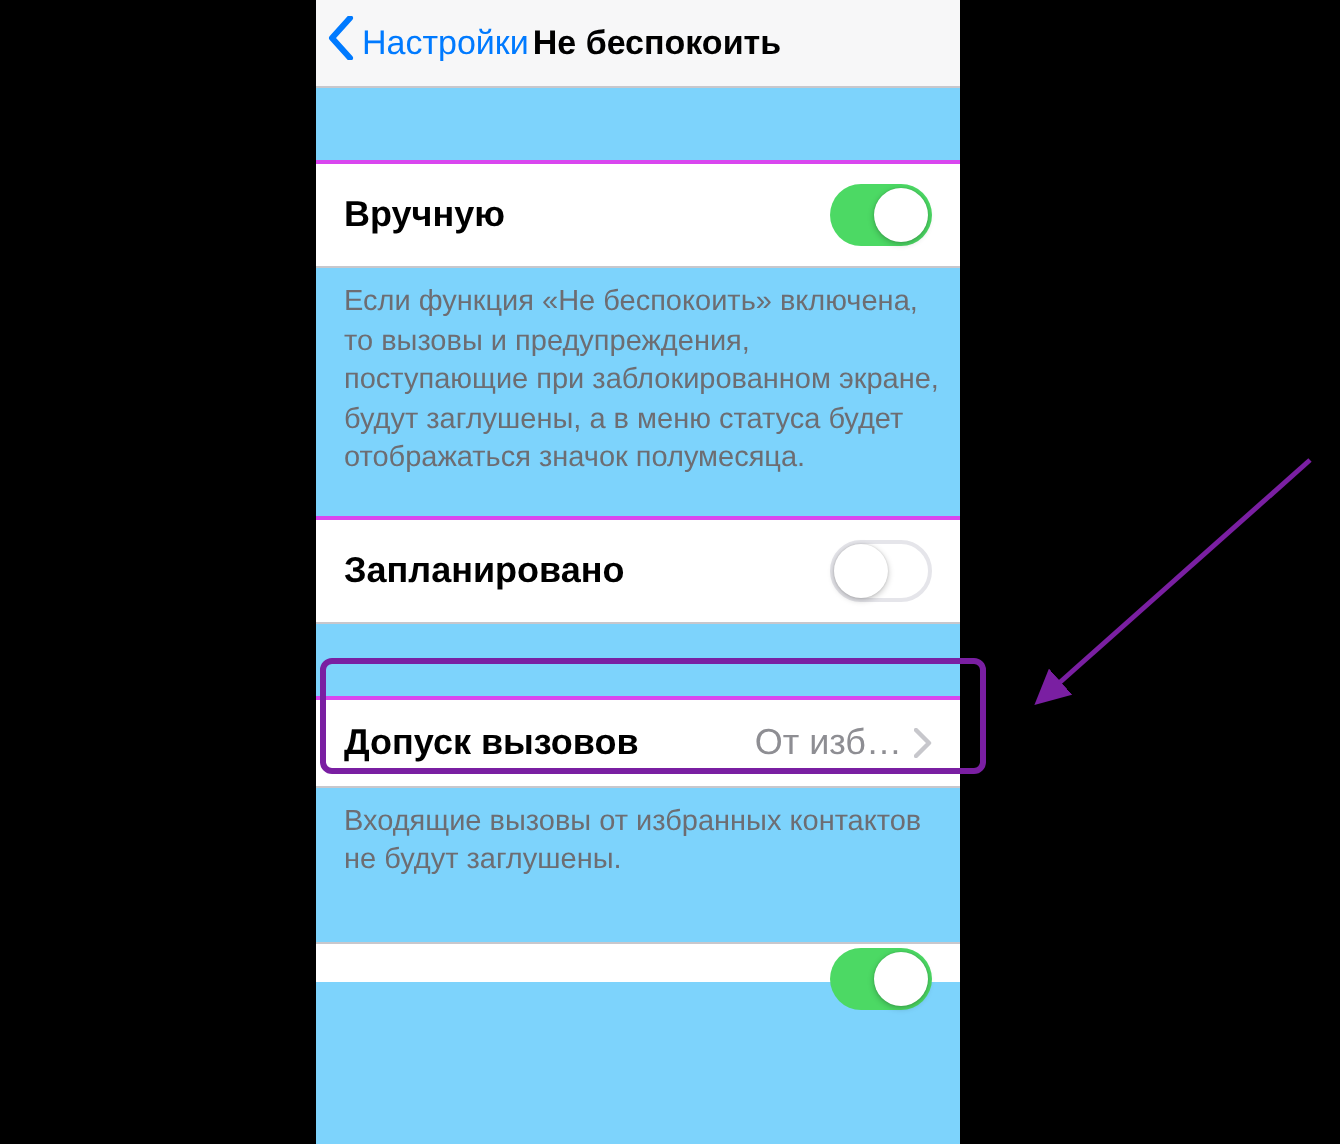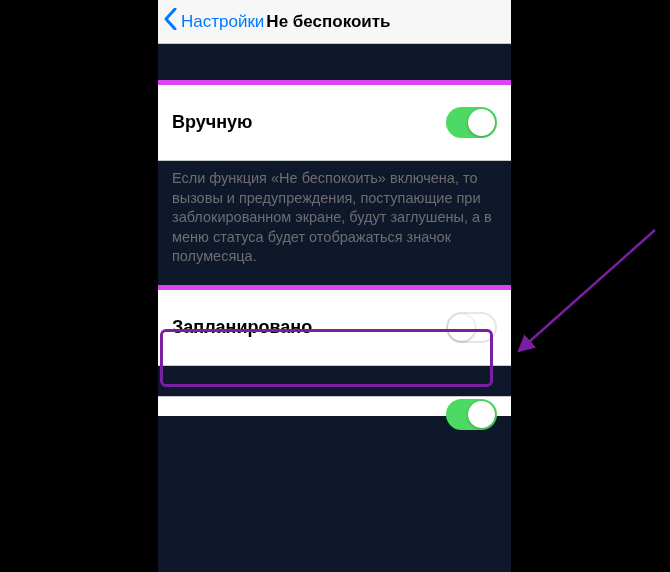--- a/index.html
+++ b/index.html
@@ -6,23 +6,23 @@
   html, body { width: 670px; height: 572px; overflow: hidden; }
   body {
     background: #000;
     font-family: -apple-system, "Helvetica Neue", Helvetica, Arial, sans-serif;
     position: relative;
   }
   .phone {
     position: absolute;
     left: 158px;
     top: 0;
-    width: 353px;
+    width: 322px;
     height: 572px;
-    background: #0f172a;
+    background: #7dd3fc;
     overflow: hidden;
   }
   
   .navbar {
     height: 44px;
     background: #f7f7f8;
     border-bottom: 1px solid #c8c7cc;
     display: flex;
     align-items: center;
     position: relative;
@@ -41,24 +41,24 @@
     font-size: 17px;
     color: #000;
     margin-left: 2px;
     text-align: right;
   }
   
   .group { margin-top: 36px; }
   .group.tight { margin-top: 18px; }
   .cell {
     background: #fff;
-    border-top: 5px solid #d946ef;
+    border-top: 2px solid #d946ef;
     border-bottom: 1px solid #c8c7cc;
     min-height: 46px;
-    padding: 22px 14px;
+    padding: 10px 14px;
     display: flex;
     align-items: center;
     justify-content: space-between;
   }
   .cell-label {
     font-size: 18px;
     font-weight: 600;
     color: #000;
   }
   .cell-value {
@@ -152,20 +152,32 @@
 
   <div class="group tight" id="scheduled-group">
     <div class="cell" id="scheduled-cell">
       <span class="cell-label">Запланировано</span>
       <span class="toggle off">
           <span class="knob"></span>
         </span>
     </div>
   </div>
 
+  <div class="group">
+    <div class="cell">
+      <span class="cell-label">Допуск вызовов</span>
+      <span class="cell-value">От изб…</span>
+      <span class="chevron">
+        <svg viewBox="0 0 9 15">
+            <polyline points="1,1 7.5,7.5 1,14" fill="none" stroke="#c7c7cc" stroke-width="2.2" stroke-linecap="round" stroke-linejoin="round"></polyline>
+          </svg>
+      </span>
+    </div>
+    <div class="footer">Входящие вызовы от избранных контактов не будут заглушены.</div>
+  </div>
 
   <div class="partial-row">
     <span class="toggle on" style="transform: translateY(-2px);">
         <span class="knob"></span>
       </span>
   </div>
 
 </div>
 
 <div class="highlight" id="hl" style="left:160px; top:329px; width:333px; height:58px;"></div>

